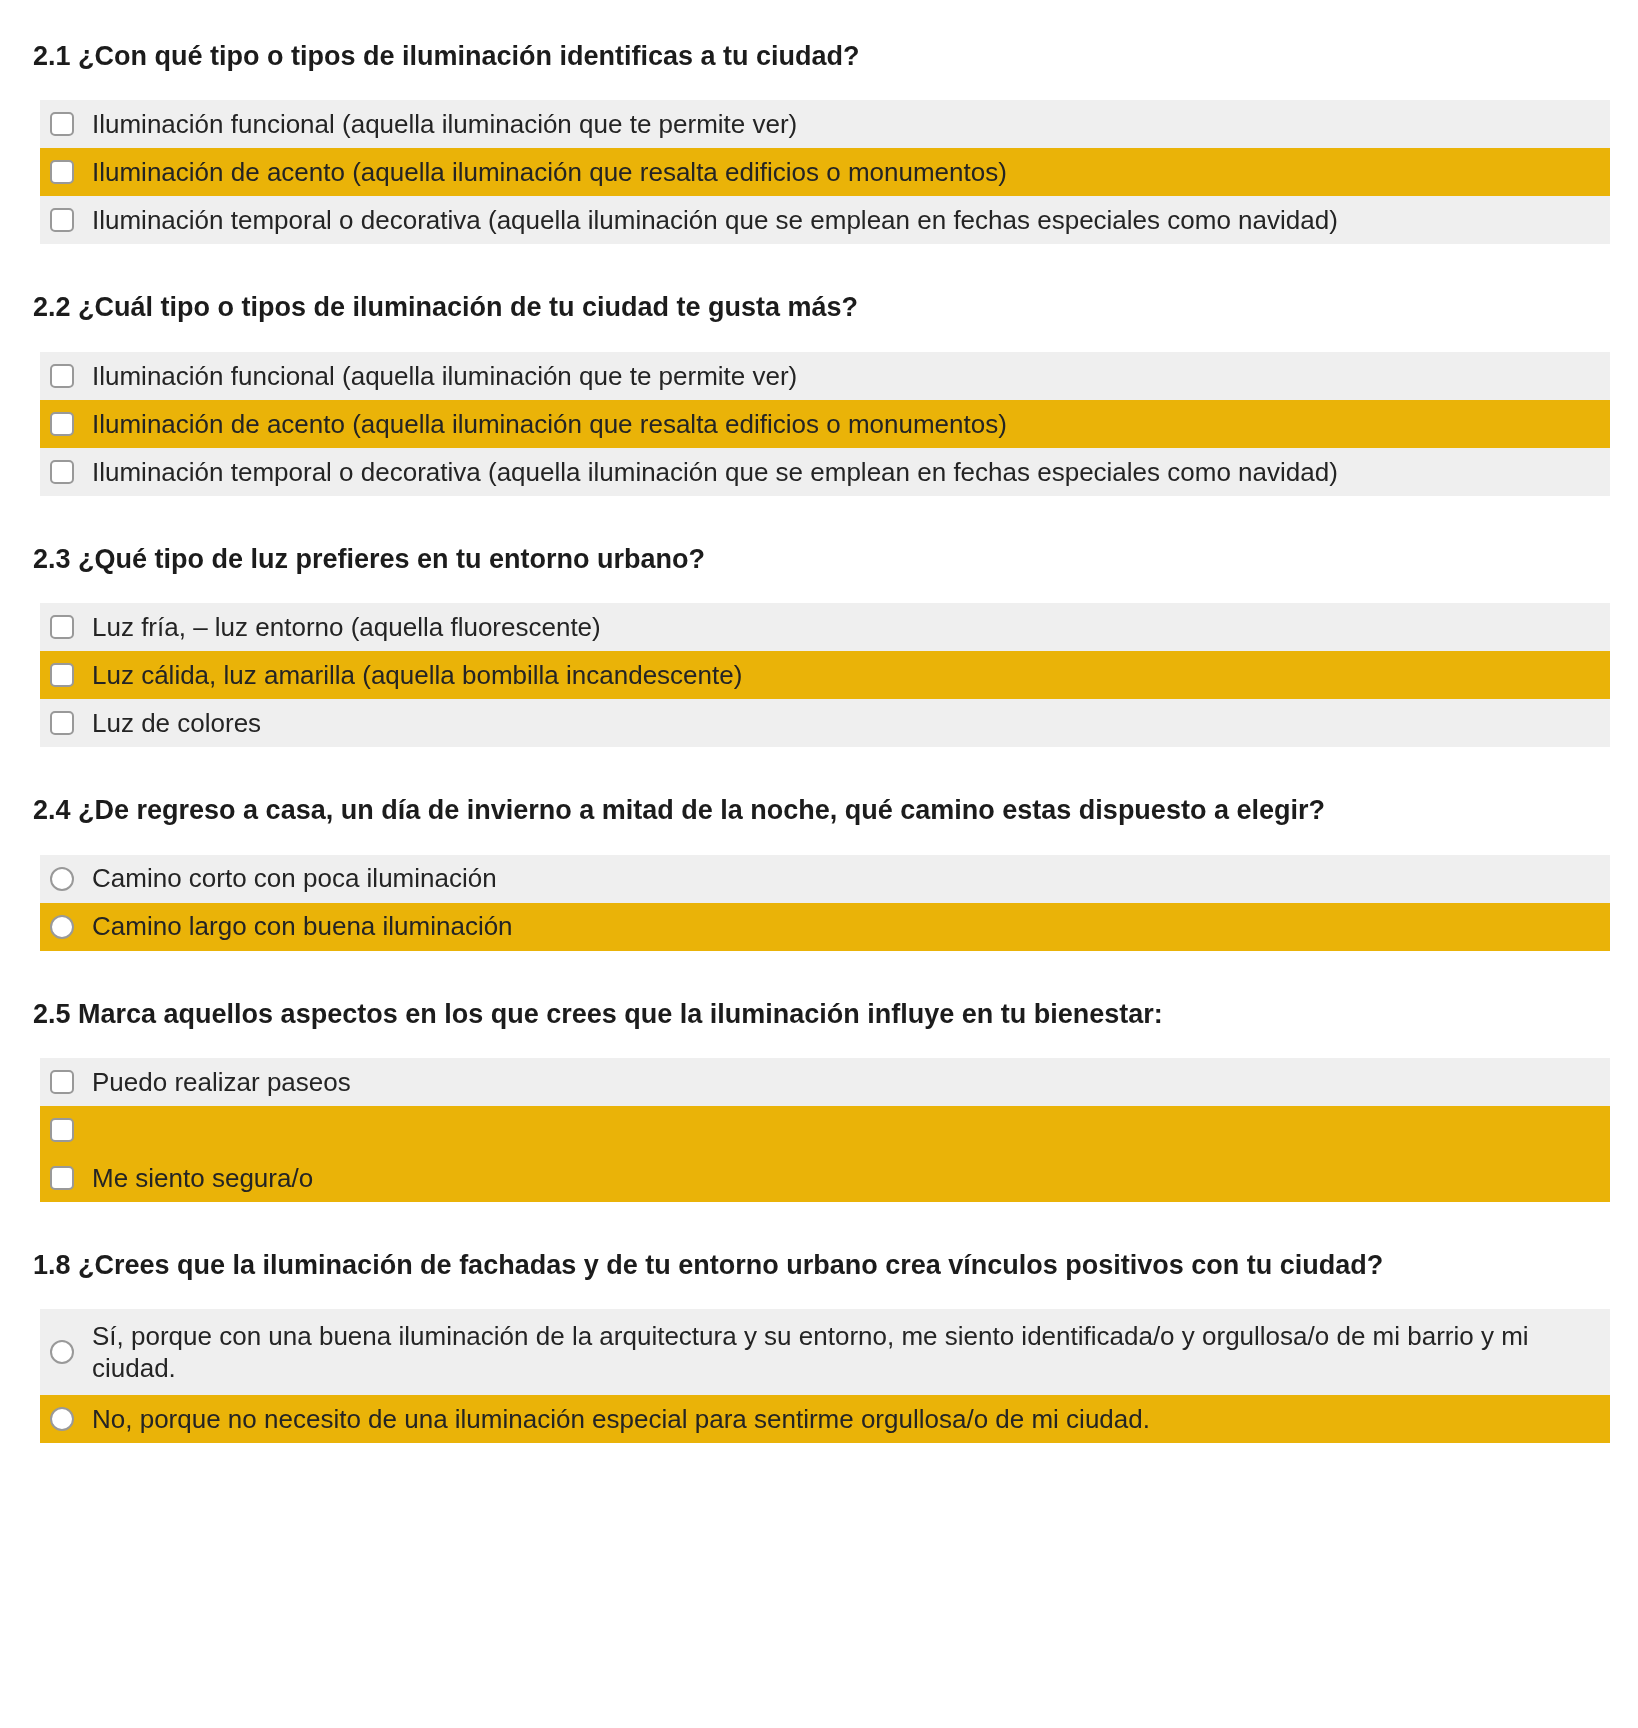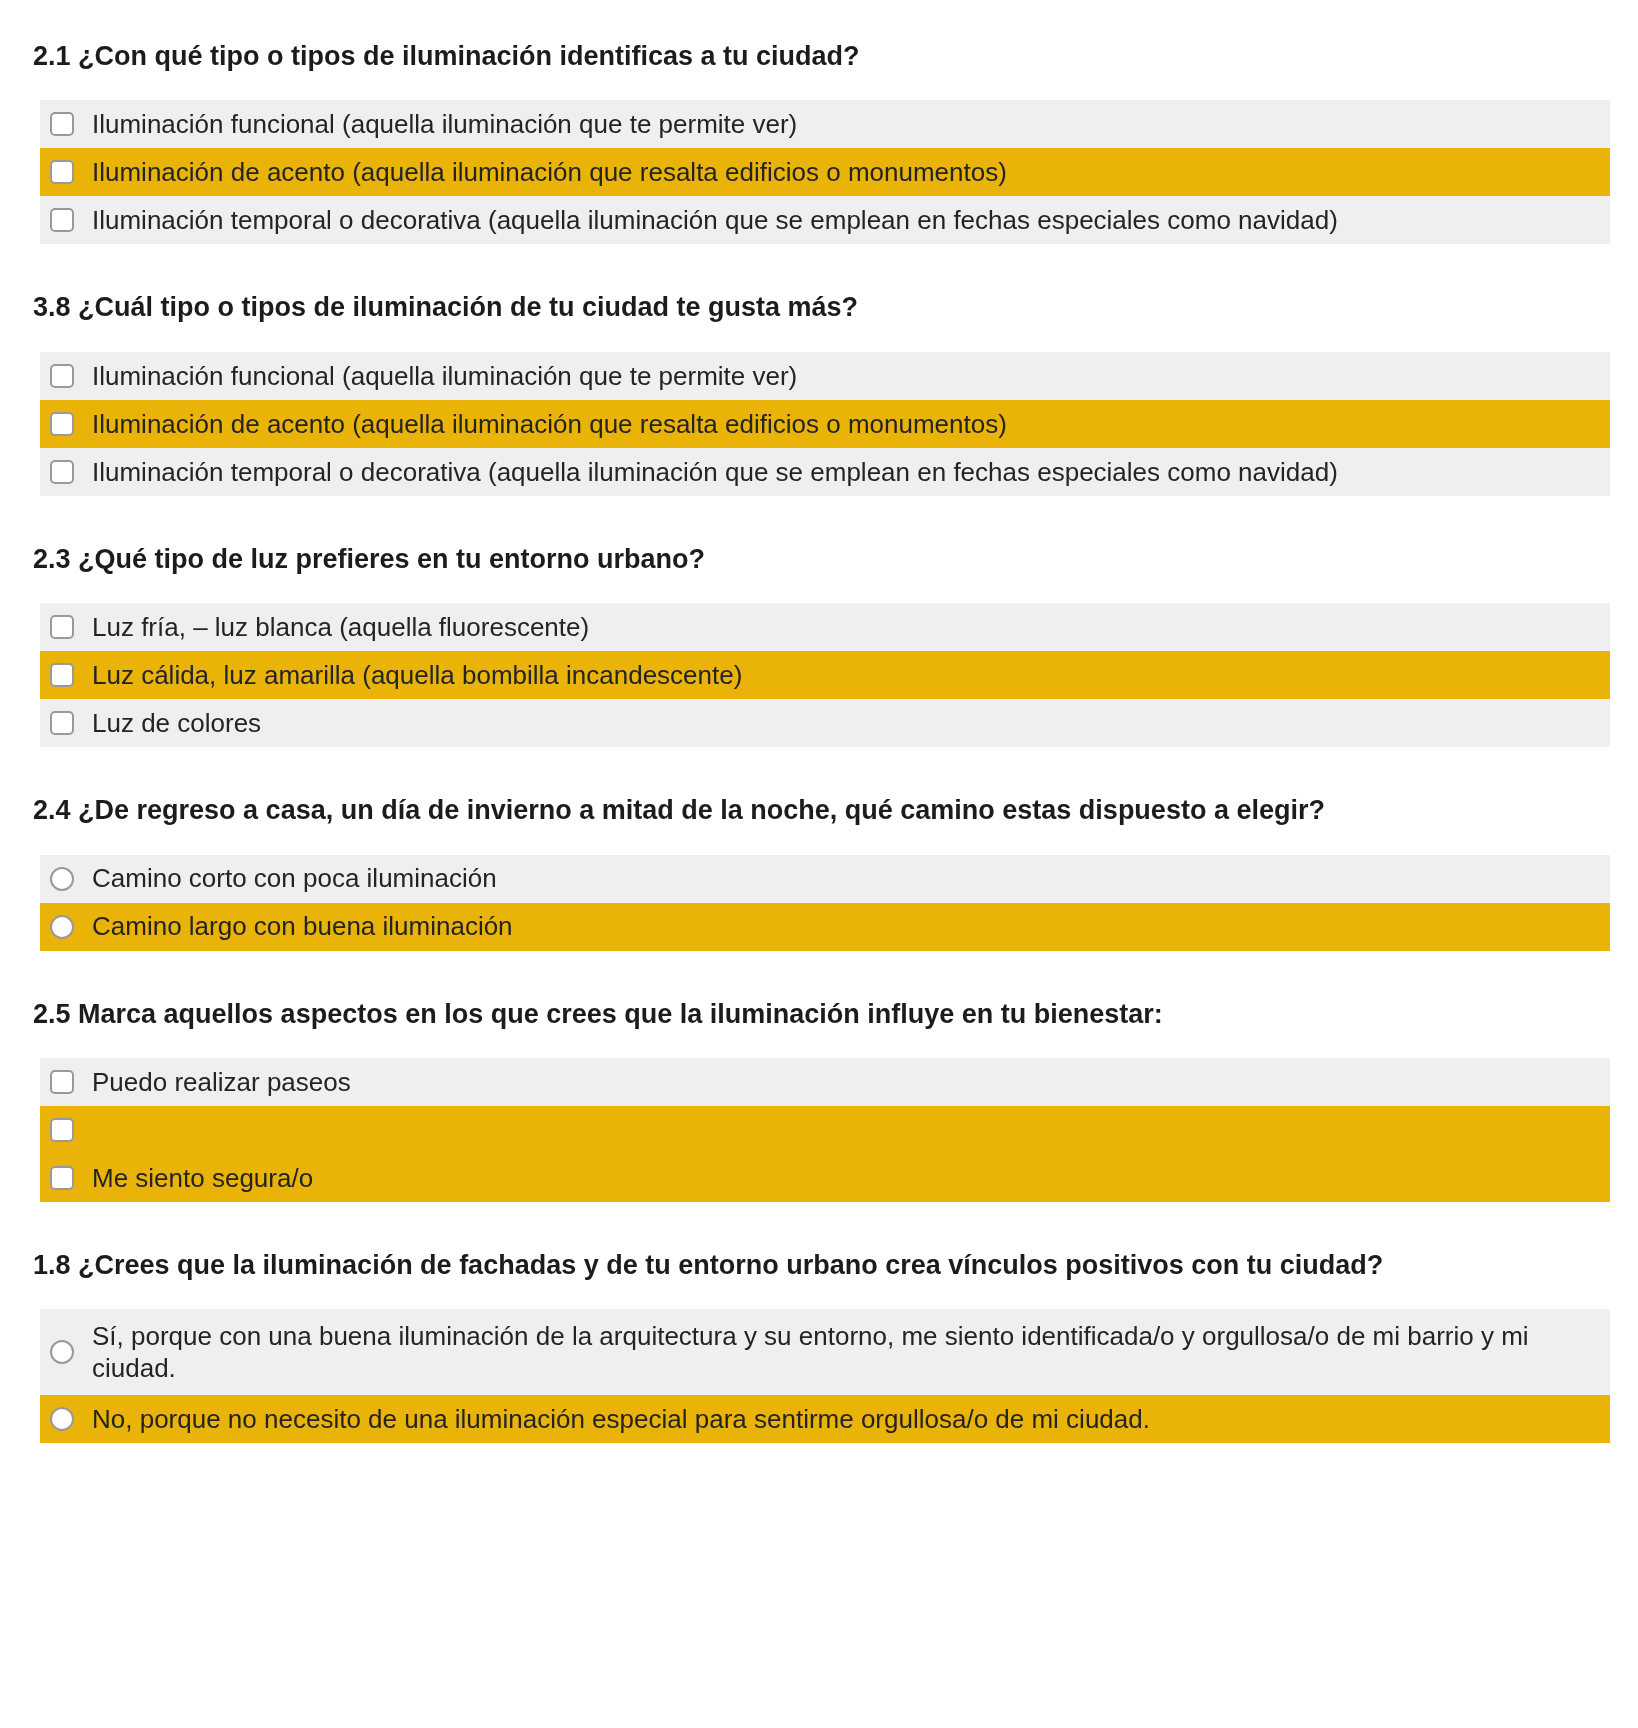--- a/index.html
+++ b/index.html
@@ -82,21 +82,21 @@
         <span class="option-label">Iluminación de acento (aquella iluminación que resalta edificios o monumentos)</span>
       </div>
       <div class="option striped">
         <span class="ctrl box"></span>
         <span class="option-label">Iluminación temporal o decorativa (aquella iluminación que se emplean en fechas especiales como navidad)</span>
       </div>
     </div>
   </section>
 
   <section class="question">
-    <h2 class="q-title">3.8 ¿Cuál tipo o tipos de iluminación de tu ciudad te gusta más?</h2>
+    <h2 class="q-title">2.2 ¿Cuál tipo o tipos de iluminación de tu ciudad te gusta más?</h2>
     <div class="options">
       <div class="option striped">
         <span class="ctrl box"></span>
         <span class="option-label">Iluminación funcional (aquella iluminación que te permite ver)</span>
       </div>
       <div class="option">
         <span class="ctrl box"></span>
         <span class="option-label">Iluminación de acento (aquella iluminación que resalta edificios o monumentos)</span>
       </div>
       <div class="option striped">
@@ -104,21 +104,21 @@
         <span class="option-label">Iluminación temporal o decorativa (aquella iluminación que se emplean en fechas especiales como navidad)</span>
       </div>
     </div>
   </section>
 
   <section class="question">
     <h2 class="q-title">2.3 ¿Qué tipo de luz prefieres en tu entorno urbano?</h2>
     <div class="options">
       <div class="option striped">
         <span class="ctrl box"></span>
-        <span class="option-label">Luz fría, – luz blanca (aquella fluorescente)</span>
+        <span class="option-label">Luz fría, – luz entorno (aquella fluorescente)</span>
       </div>
       <div class="option">
         <span class="ctrl box"></span>
         <span class="option-label">Luz cálida, luz amarilla (aquella bombilla incandescente)</span>
       </div>
       <div class="option striped">
         <span class="ctrl box"></span>
         <span class="option-label">Luz de colores</span>
       </div>
     </div>

